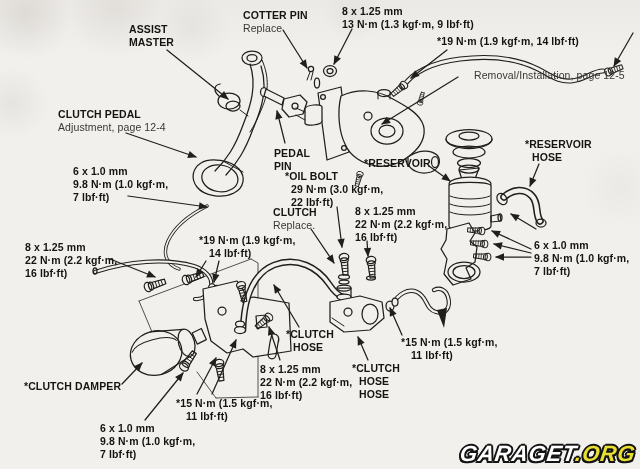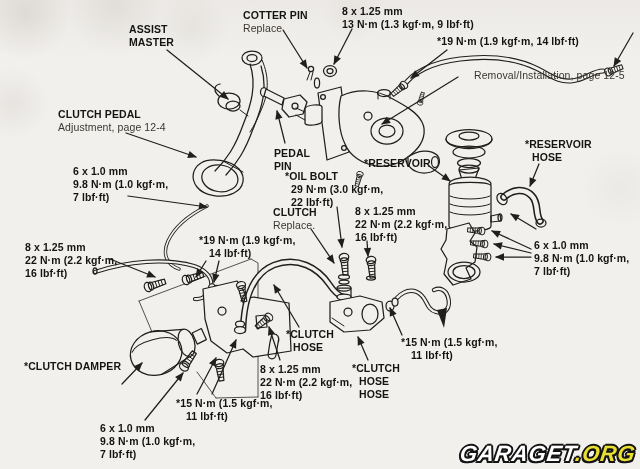--- a/index.html
+++ b/index.html
@@ -352,21 +352,21 @@
   <span>22 N·m (2.2 kgf·m,</span>
   <span>16 lbf·ft)</span>
 </div>
 
 <div class="lbl" style="left:352px;top:362px">
   <span>*CLUTCH</span>
   <span class="i3">HOSE</span>
   <span class="i3">HOSE</span>
 </div>
 
-<div class="lbl" style="left:24px;top:360px">
+<div class="lbl" style="left:24px;top:380px">
   <span>*CLUTCH DAMPER</span>
 </div>
 
 <div class="lbl" style="left:176px;top:397px">
   <span>*15 N·m (1.5 kgf·m,</span>
   <span class="i2">11 lbf·ft)</span>
 </div>
 
 <div class="lbl" style="left:100px;top:422px">
   <span>6 x 1.0 mm</span>

